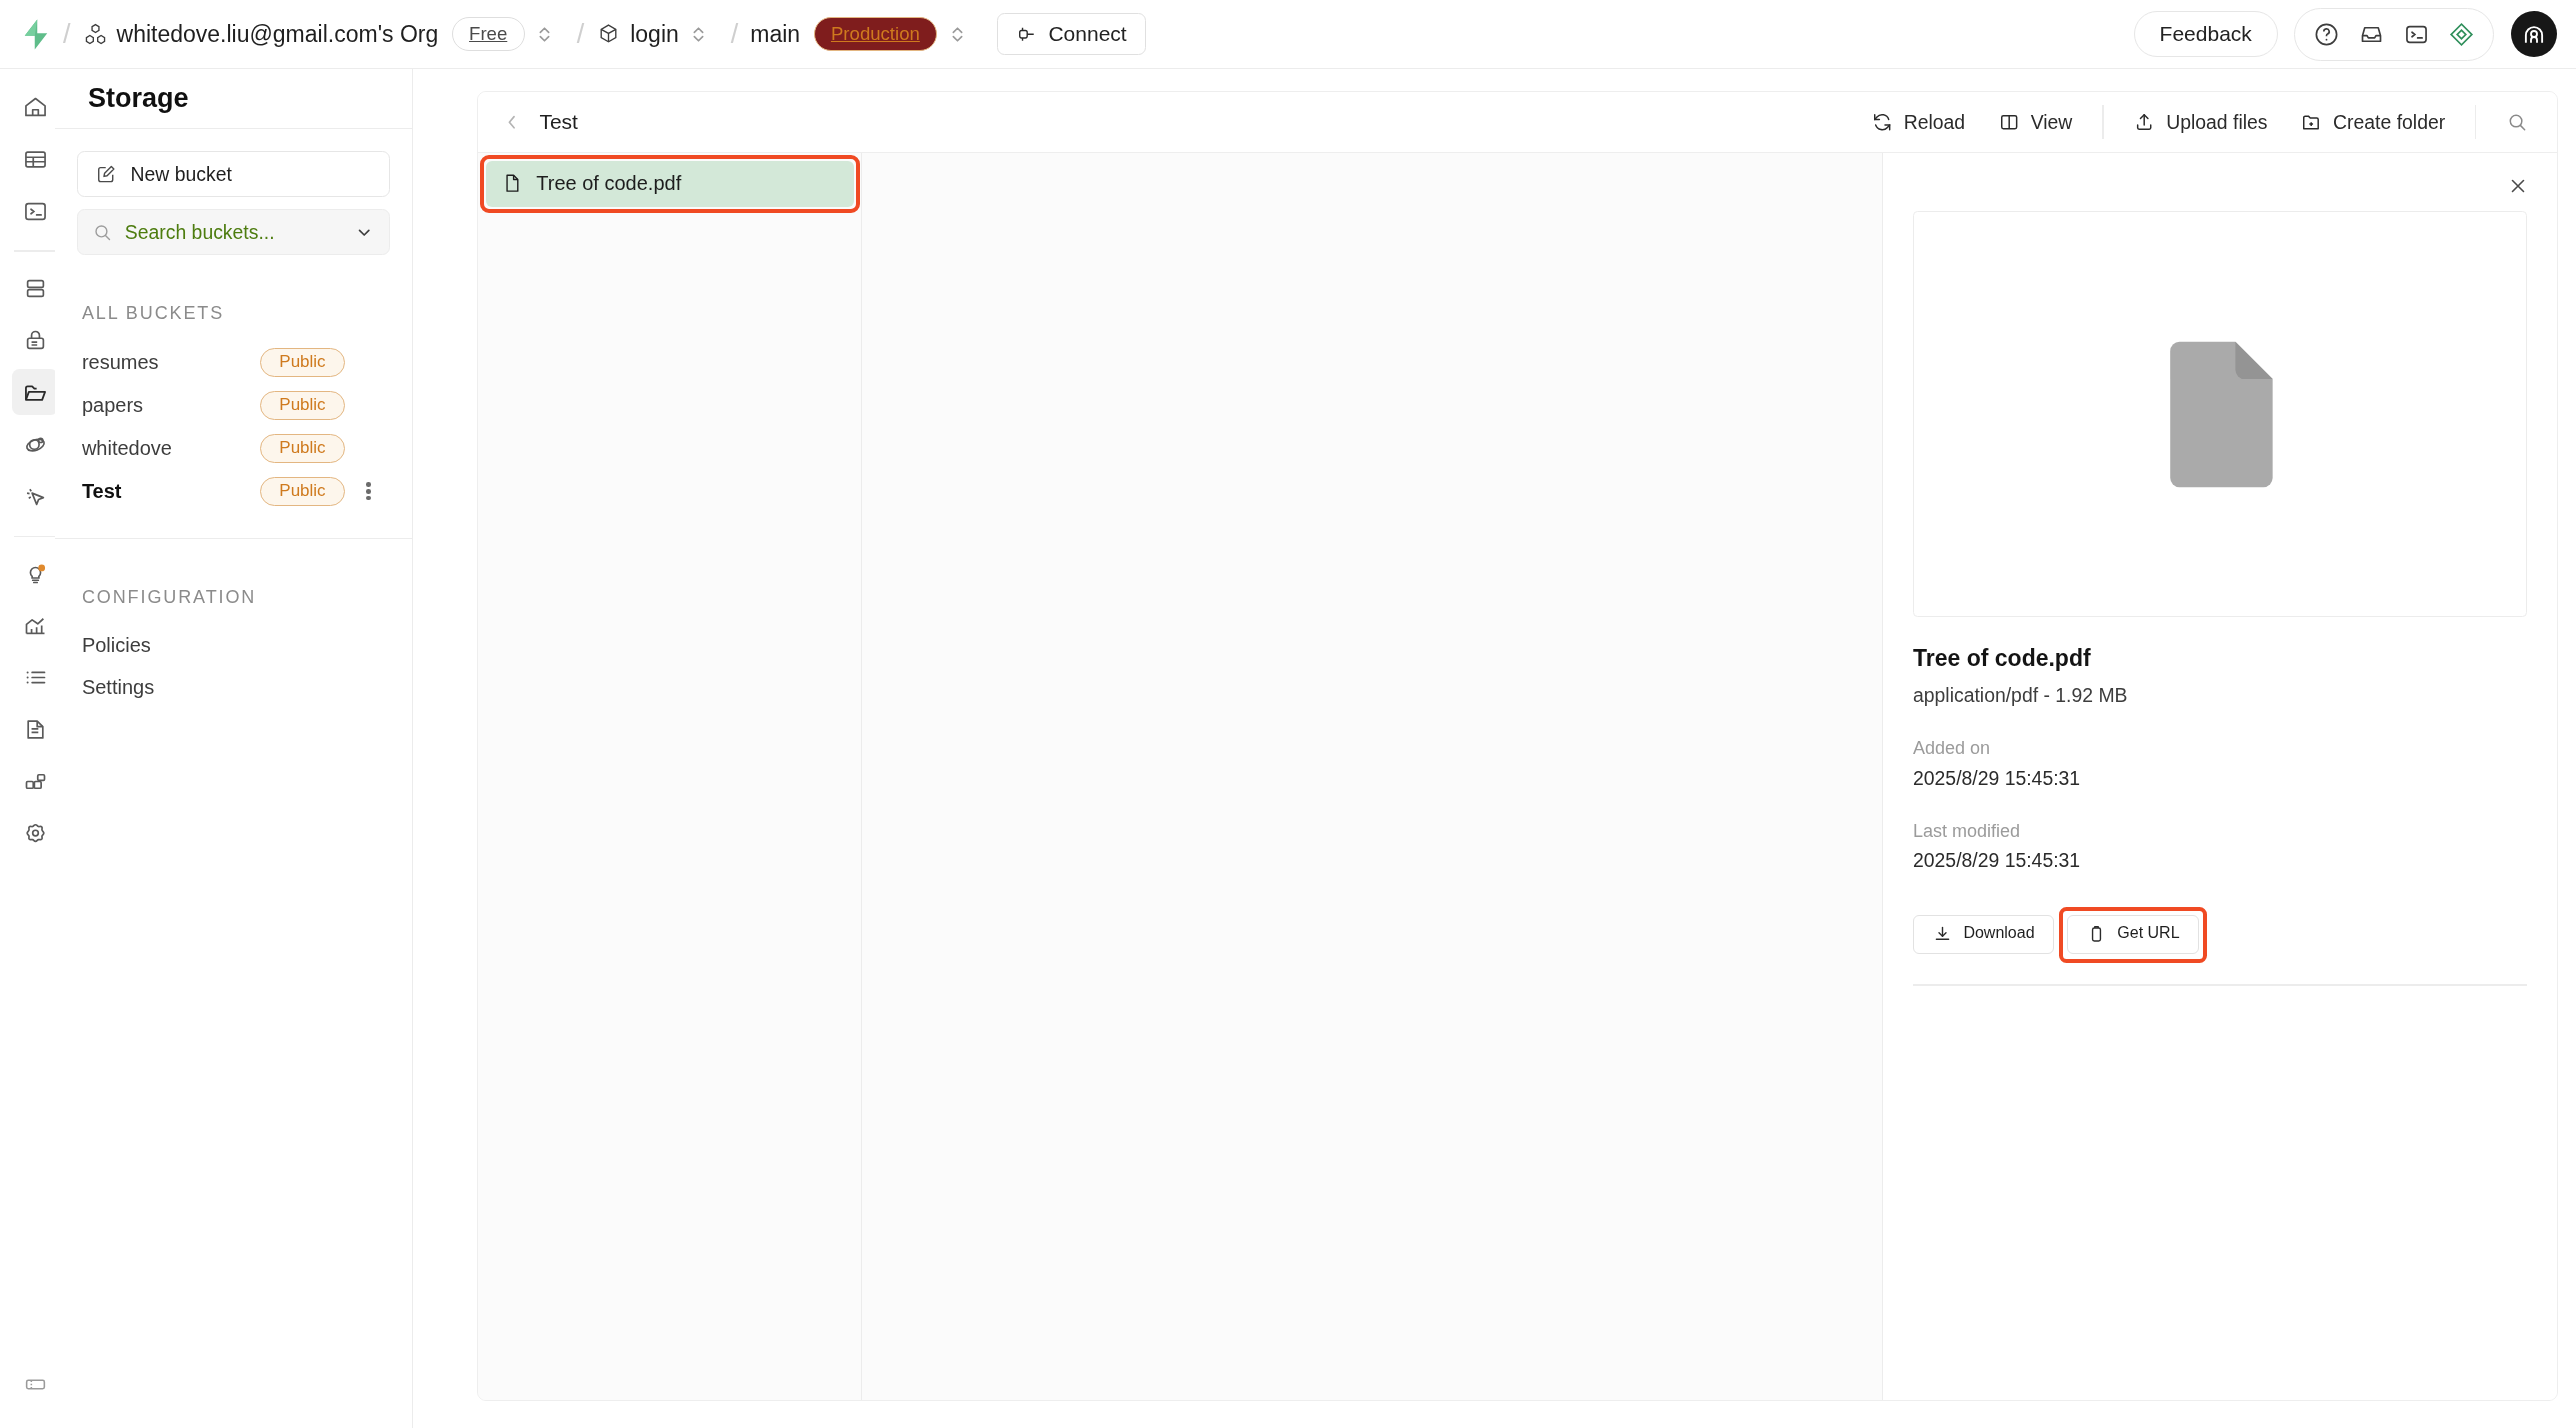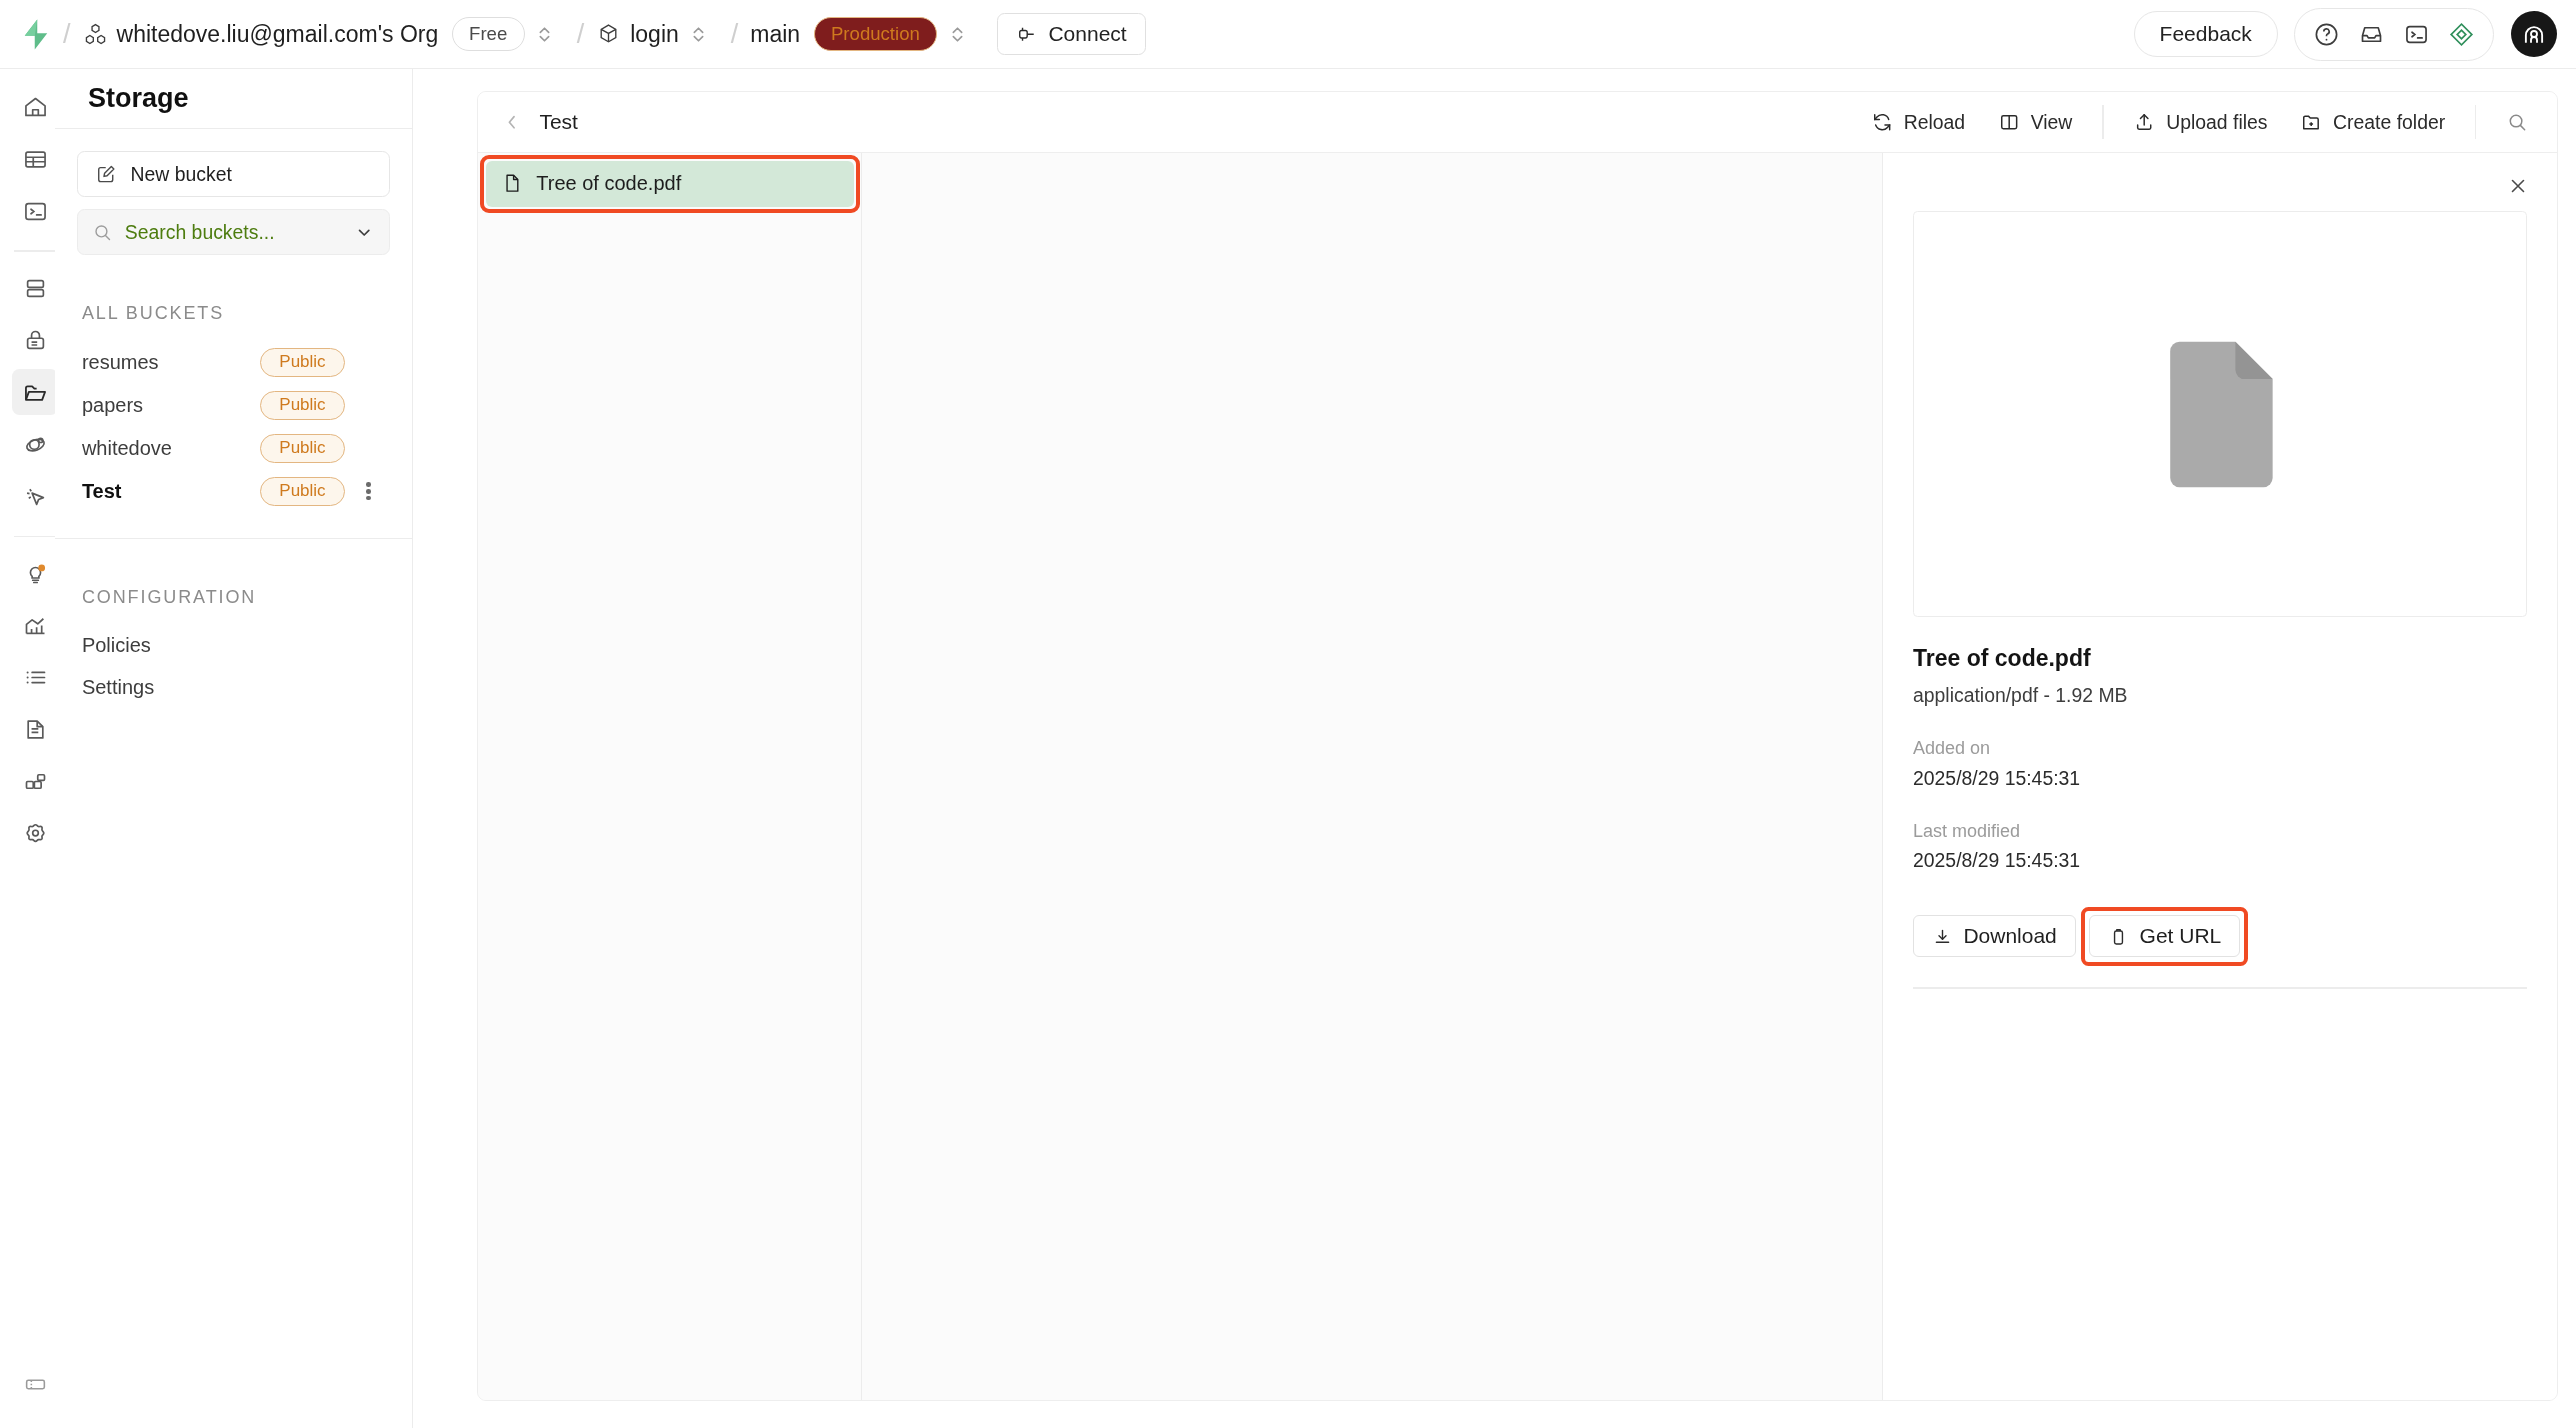--- a/index.html
+++ b/index.html
@@ -25,20 +25,21 @@
   .slash { color: #cfcfcf; font-size: 27px; margin: 0 12px; font-weight: 300; }
 
   .crumb { display: flex; align-items: center; gap: 9px; font-size: 23px; color: #1f1f1f; white-space: nowrap; }
   .crumb .ic { width: 25px; height: 25px; flex: none; display: block; }
 
   .pill {
     border: 1.5px solid #dedede; border-radius: 745px;
     font-size: 18.6px; color: #4a4a4a;
     padding: 5.2px 16.4px; margin-left: 13.4px; background: #fff;
     white-space: nowrap;
+    text-decoration: underline;
   }
   .pill.warn { border-color: #e3b681; color: #cf7a1e; background: #7f1d1d; }
 
   .chev-updown { width: 25px; height: 25px; margin: 0 7.5px; flex: none; }
 
   .connect-btn {
     display: flex; align-items: center; gap: 10.4px;
     border: 1.5px solid #e0e0e0; border-radius: 7.5px;
     background: #fff; padding: 8.2px 18px; margin-left: 19.4px;
     font-size: 21px; color: #232323; white-space: nowrap; cursor: pointer;
@@ -182,23 +183,23 @@
     display: flex; align-items: center; justify-content: center;
     background: #fff;
   }
   .dp-name { font-size: 23px; font-weight: 700; color: #141414; margin-top: 28px; }
   .dp-meta { font-size: 19.4px; color: #3d3d3d; margin-top: 12px; }
   .dp-lbl { font-size: 18px; color: #9b9b9b; margin-top: 31px; }
   .dp-val { font-size: 19.4px; color: #2b2b2b; margin-top: 7.5px; }
 
   .btn-row { display: flex; align-items: center; gap: 13.4px; margin-top: 43px; position: relative; }
   .obtn {
-    display: flex; align-items: flex-end; gap: 10.4px;
+    display: flex; align-items: flex-start; gap: 10.4px;
     border: 1.5px solid #e2e2e2; border-radius: 6px; background: #fff;
-    font-size: 21px; color: #1f1f1f; padding: 8.2px 18px; cursor: pointer; white-space: nowrap;
+    font-size: 16px; color: #1f1f1f; padding: 8.2px 18px; cursor: pointer; white-space: nowrap;
   }
   .geturl-wrap { position: relative; }
   .geturl-ring {
     position: absolute; left: -8.2px; top: -8.2px; right: -8.2px; bottom: -8.2px;
     border: 4.5px solid #f04a23; border-radius: 7.5px; pointer-events: none;
   }
   .dp-divider { height: 1.5px; background: #ececec; margin-top: 30px; }
   .delete-row { margin-top: 27px; }
 
   svg { display: block; }

